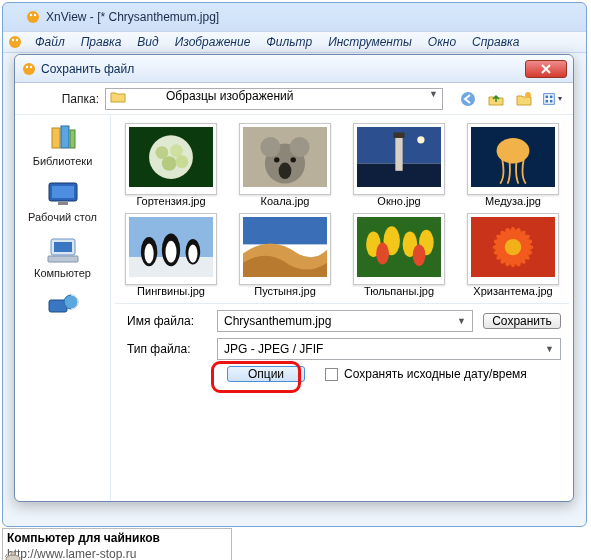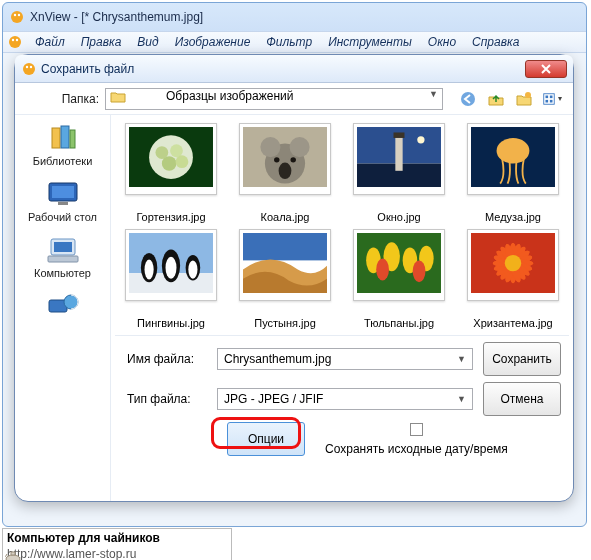--- a/index.html
+++ b/index.html
@@ -1,28 +1,28 @@
 <!DOCTYPE html>
 <html><head>
 <meta charset="utf-8">
 <style>
 * { margin: 0; padding: 0; box-sizing: border-box; font-family: "Segoe UI", Tahoma, sans-serif; }
 body { background: #fff; width: 591px; height: 560px; overflow: hidden; position: relative; }
 
 .outer-window { border: 1px solid #7aa5d6; border-radius: 6px; margin: 2px; background: linear-gradient(to bottom, #d7e8fb 0, #cde0f7 30px, #eef4fb 30px); width: 585px; height: 525px; }
 
-.titlebar { height: 28px; display: flex; align-items: center; padding: 0 6px; font-size: 12px; }
+.titlebar { height: 28px; display: flex; align-items: center; padding: 0 22px; font-size: 12px; }
 .titlebar .app-icon-svg { width: 16px; height: 16px; margin-right: 5px; }
 .titlebar .title { color: #1a2b4a; }
 
 .menubar { height: 22px; display: flex; align-items: center; padding: 0 4px; font-size: 12px; background: linear-gradient(to bottom,#f6fafe,#e7effa); border-top:1px solid #c6d6ec; border-bottom:1px solid #c6d6ec; }
 .mb-icon { width:16px; height:16px; margin-right:4px; }
 .menubar .mi { padding: 2px 8px; color: #14305c; cursor: default; font-style: italic; }
 
-.dialog { position: absolute; left: 14px; top: 54px; width: 560px; height: 448px; background: #fff; border: 1px solid #6f8ab3; border-radius: 14px; box-shadow: 0 4px 14px rgba(0,0,0,0.25); display:flex; flex-direction:column; }
+.dialog { position: absolute; left: 14px; top: 54px; width: 560px; height: 448px; background: #fff; border: 1px solid #6f8ab3; border-radius: 6px; box-shadow: 0 4px 14px rgba(0,0,0,0.25); display:flex; flex-direction:column; }
 .dlg-titlebar { height: 28px; background: linear-gradient(to bottom,#f7fbff,#dde9f9); border-bottom:1px solid #b7c7de; display:flex; align-items:center; padding:0 6px; border-radius:6px 6px 0 0; position:relative;}
 .dlg-titlebar .title { font-size:12px; color:#0b2a57; margin-left:4px;}
 .close-btn { margin-left:auto; width:42px; height:18px; background: linear-gradient(to bottom,#f08b8b,#d43b2f); border:1px solid #963427; border-radius:3px; display:flex; align-items:center; justify-content:center; color:#fff; font-size:11px; font-weight:bold; }
 
 .toolbar-row { height:32px; display:flex; align-items:center; padding:8px 10px; border-bottom:1px solid #e6ecf4; }
 .toolbar-row .label { font-size:12px; color:#1a1a1a; width:80px; text-align:right; padding-right:6px;}
 .folder-drop { flex:1; height:22px; border:1px solid #abadb3; background:#fff; display:flex; align-items:flex-start; padding:0 4px; font-size:12px;gap:36px; }
 .folder-drop .fico { width:16px; height:16px; margin-right:4px; }
 .folder-drop .dd { margin-left:auto; font-size:9px; color:#555;}
 .nav-icons { display:flex; gap:6px; margin-left:14px; }
@@ -32,28 +32,28 @@
 .dlg-body { flex:1; display:flex; }
 .sidebar { width:96px; display:flex; flex-direction:column; align-items:center; padding-top:4px; gap:4px; border-right:1px solid #e6ecf4;}
 .sb-item { width:90px; display:flex; flex-direction:column; align-items:center; font-size:11px; color:#1a1a1a; text-align:center; padding:4px 0; cursor:pointer;}
 .sb-item .sbicon { width:36px; height:30px; margin-bottom:2px; display:flex; align-items:center; justify-content:center;}
 
 .thumb-area { flex:1; padding:8px 4px 2px 4px; }
 .thumb-grid { display:grid; grid-template-columns: repeat(4, 1fr); gap:6px 2px; }
 .thumb { display:flex; flex-direction:column; align-items:center; font-size:11px;}
 .thumb .frame { width:92px; height:72px; border:1px solid #c8c8c8; padding:3px; box-shadow:0 1px 2px rgba(0,0,0,0.15); background:#fff;}
 .thumb .img { width:100%; height:100%; }
-.thumb .cap { margin-top:16px; text-align:left;}
+.thumb .cap { margin-top:0; text-align:left;}
 
 .bottom-area { border-top:1px solid #e6ecf4; padding:6px 8px 8px 8px; }
 .brow { display:flex; align-items:center; margin-bottom:6px; }
 .brow .blabel { width:94px; font-size:12px; text-align:left; padding-left:4px;}
 .combo { flex:1; height:22px; border:1px solid #abadb3; background:#fff; display:flex; align-items:center; font-size:12px; padding:0 6px;}
 .combo .dd { margin-left:auto; font-size:9px; color:#555;}
-.btn { width:78px; height:34px; margin-left:10px; border:1px solid #8b8b8b; background:linear-gradient(to bottom,#fdfdfd,#e6e6e6); border-radius:3px; font-size:12px; display:flex; align-items:center; justify-content:center; cursor:pointer;}
+.btn { width:78px; height:16px; margin-left:10px; border:1px solid #8b8b8b; background:linear-gradient(to bottom,#fdfdfd,#e6e6e6); border-radius:3px; font-size:12px; display:flex; justify-content:center; cursor:pointer;}
 .btn.opt { border:1px solid #4a90d9; background:linear-gradient(to bottom,#eaf3fd,#cfe3f8);}
 .opt-hilite { position:absolute; border:3px solid #e11; border-radius:9px; pointer-events:none;}
 
 .chk-row { display:flex; align-items:center; font-size:12px; margin-left:102px; gap:6px;}
 .checkbox { width:13px; height:13px; border:1px solid #8b8b8b; background:#fff;}
 
 .footer { position:absolute; left:2px; top:528px; width:230px; background:#fff; font-size:12px; line-height:16px; border:1px solid #bbb; padding:1px 4px; }
 .footer .l1 { font-weight:bold; }
 .footer .l2 { color:#555;}
 .teapot { position:absolute; left:4px; top:550px; width:18px; height:14px; }
@@ -350,33 +350,30 @@
           <div class="btn">
               <span>Сохранить</span>
             </div>
         </div>
         <div class="brow">
           <span class="blabel">Тип файла:</span>
           <div class="combo">
             <span>JPG - JPEG / JFIF</span>
             <span class="dd">▼</span>
           </div>
-          <div class="btn">
-              <span>Отмена</span>
-            </div>
         </div>
         <div class="brow" style="position:relative;">
           <span class="blabel"></span>
           <div style="position:relative;">
             <div class="btn opt">
                 <span>Опции</span>
               </div>
             <div class="opt-hilite" style="left:-6px; top:-5px; width:90px; height:32px;"></div>
           </div>
-          <div class="chk-row" style="margin-left:20px;flex-direction:column;">
+          <div class="chk-row" style="margin-left:20px;">
             <div class="checkbox"></div>
             <span>Сохранять исходные дату/время</span>
           </div>
         </div>
       </div>
     </div>
   </div>
 </div>
 
 <div class="footer">

